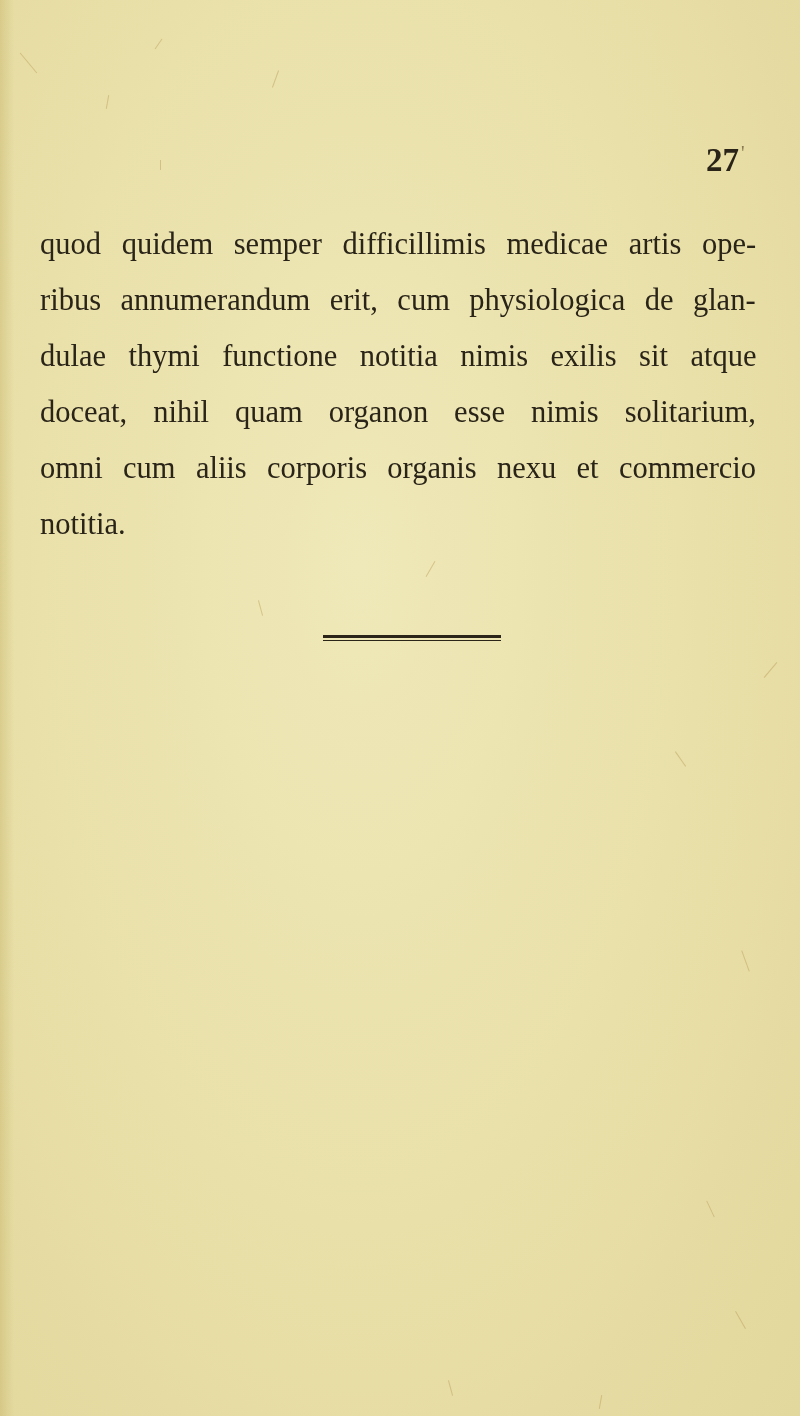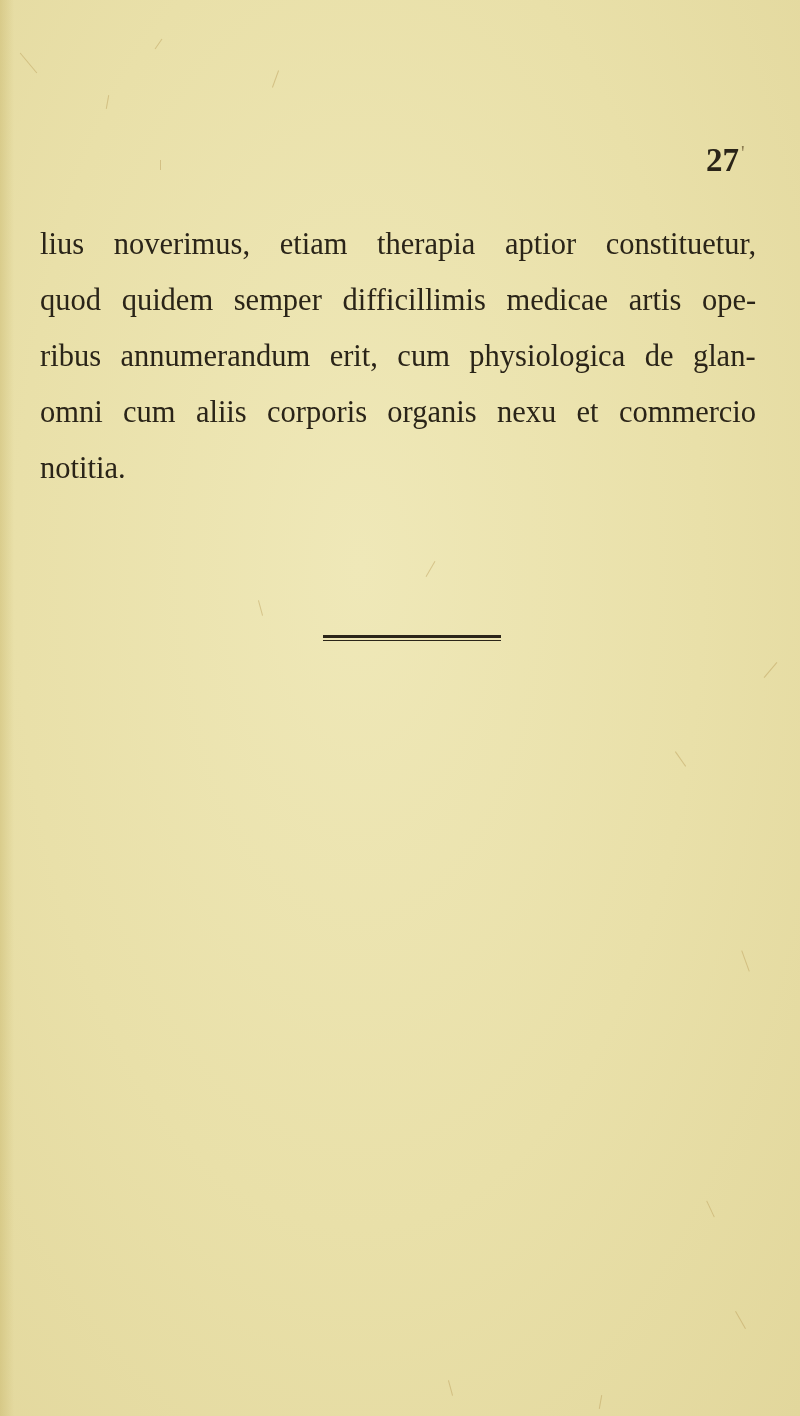--- a/index.html
+++ b/index.html
@@ -108,23 +108,24 @@
   <div class="speck" style="left:680px;top:750px;height:18px;transform:rotate(-35deg);"></div>
   <div class="speck" style="left:745px;top:950px;height:22px;transform:rotate(-20deg);"></div>
   <div class="speck" style="left:740px;top:1310px;height:20px;transform:rotate(-30deg);"></div>
   <div class="speck" style="left:710px;top:1200px;height:18px;transform:rotate(-25deg);"></div>
   <div class="speck" style="left:600px;top:1395px;height:14px;transform:rotate(10deg);"></div>
   <div class="speck" style="left:450px;top:1380px;height:16px;transform:rotate(-15deg);"></div>
 
   <div class="page-number"><span>27</span><span class="mark">'</span></div>
 
   <div class="text-block">
-    <span class="line" style="display: block; text-align: left; text-align-last: left; word-spacing: 22px;">lius noverimus, etiam therapia aptior constituetur,</span>
     <span class="line" style="display: block; text-align: left; text-align-last: left; word-spacing: 13px;">quod quidem semper difficillimis medicae artis ope-</span>
     <span class="line" style="display: block; text-align: left; text-align-last: left; word-spacing: 11.8333px;">ribus annumerandum erit, cum physiologica de glan-</span>
+    <span class="line" style="display: block; text-align: left; text-align-last: left; word-spacing: 14.8571px;">dulae thymi functione notitia nimis exilis sit atque</span>
+    <span class="line" style="display: block; text-align: left; text-align-last: left; word-spacing: 18.3333px;">doceat, nihil quam organon esse nimis solitarium,</span>
     <span class="line" style="display: block; text-align: left; text-align-last: left; word-spacing: 12.7143px;">omni cum aliis corporis organis nexu et commercio</span>
     <span class="line last">notitia.</span>
   </div>
 
   <div class="rule">
     <div class="thick"></div>
     <div class="gap"></div>
     <div class="thin"></div>
   </div>
 </div>

